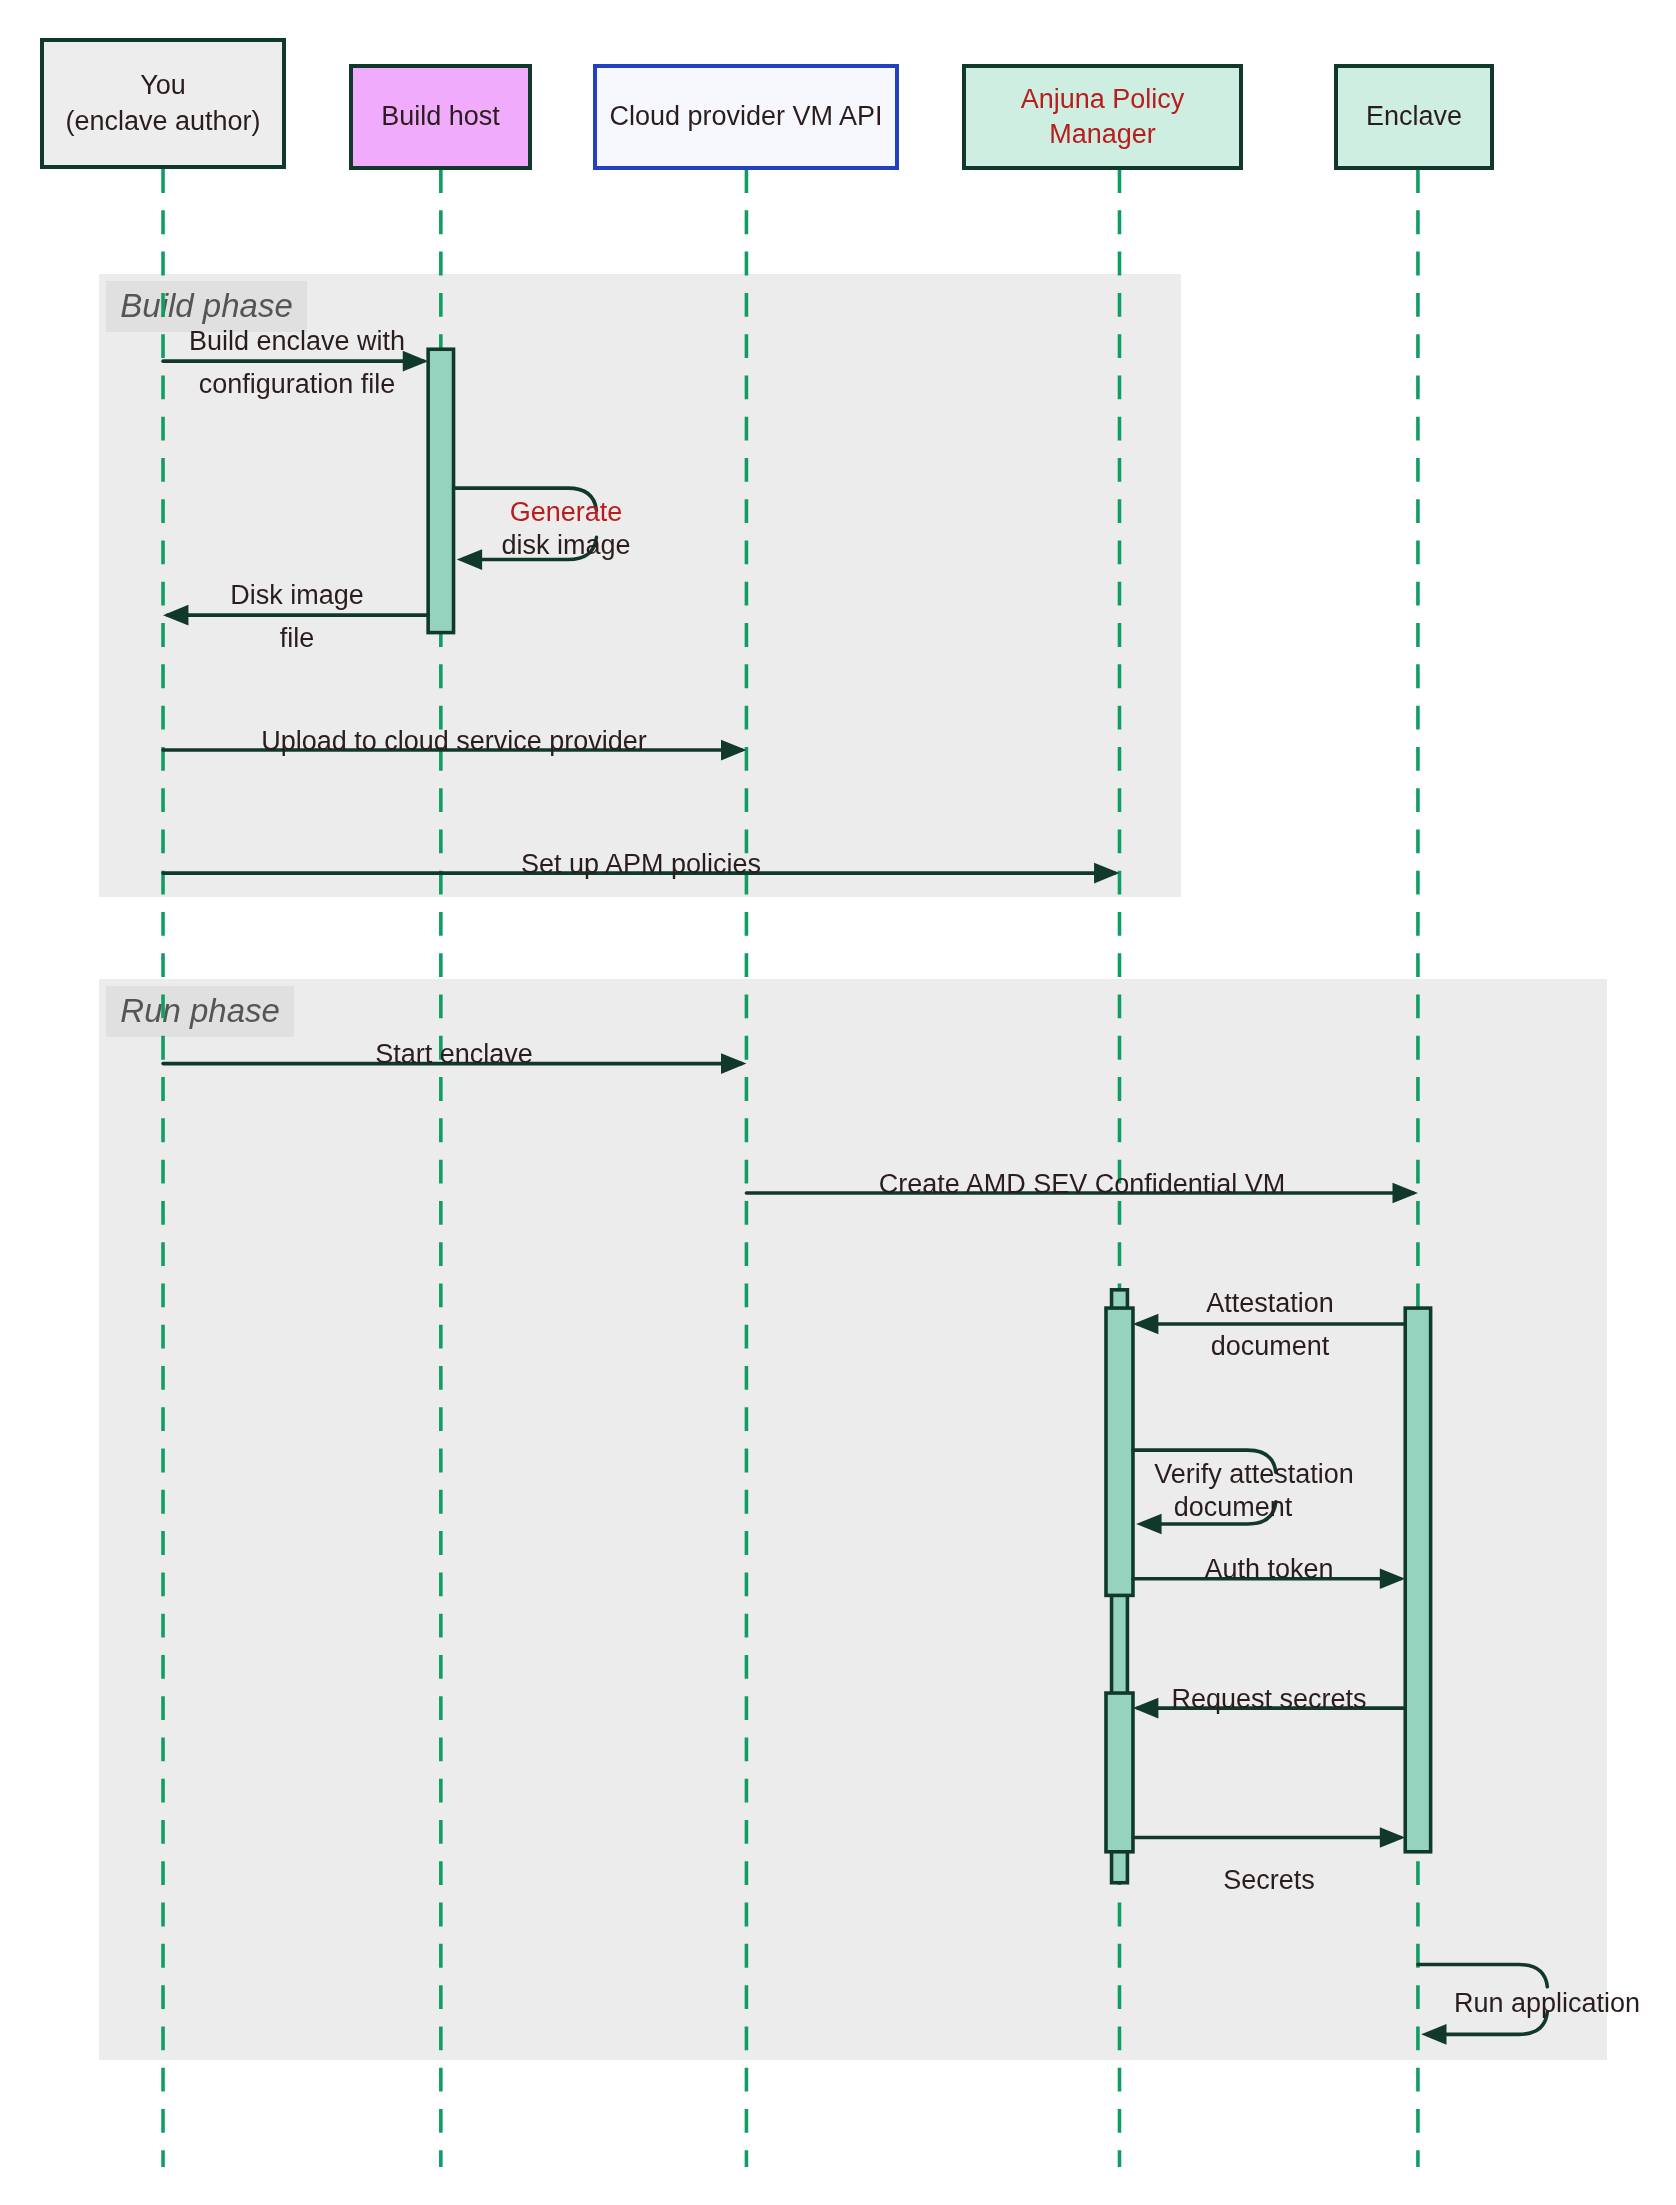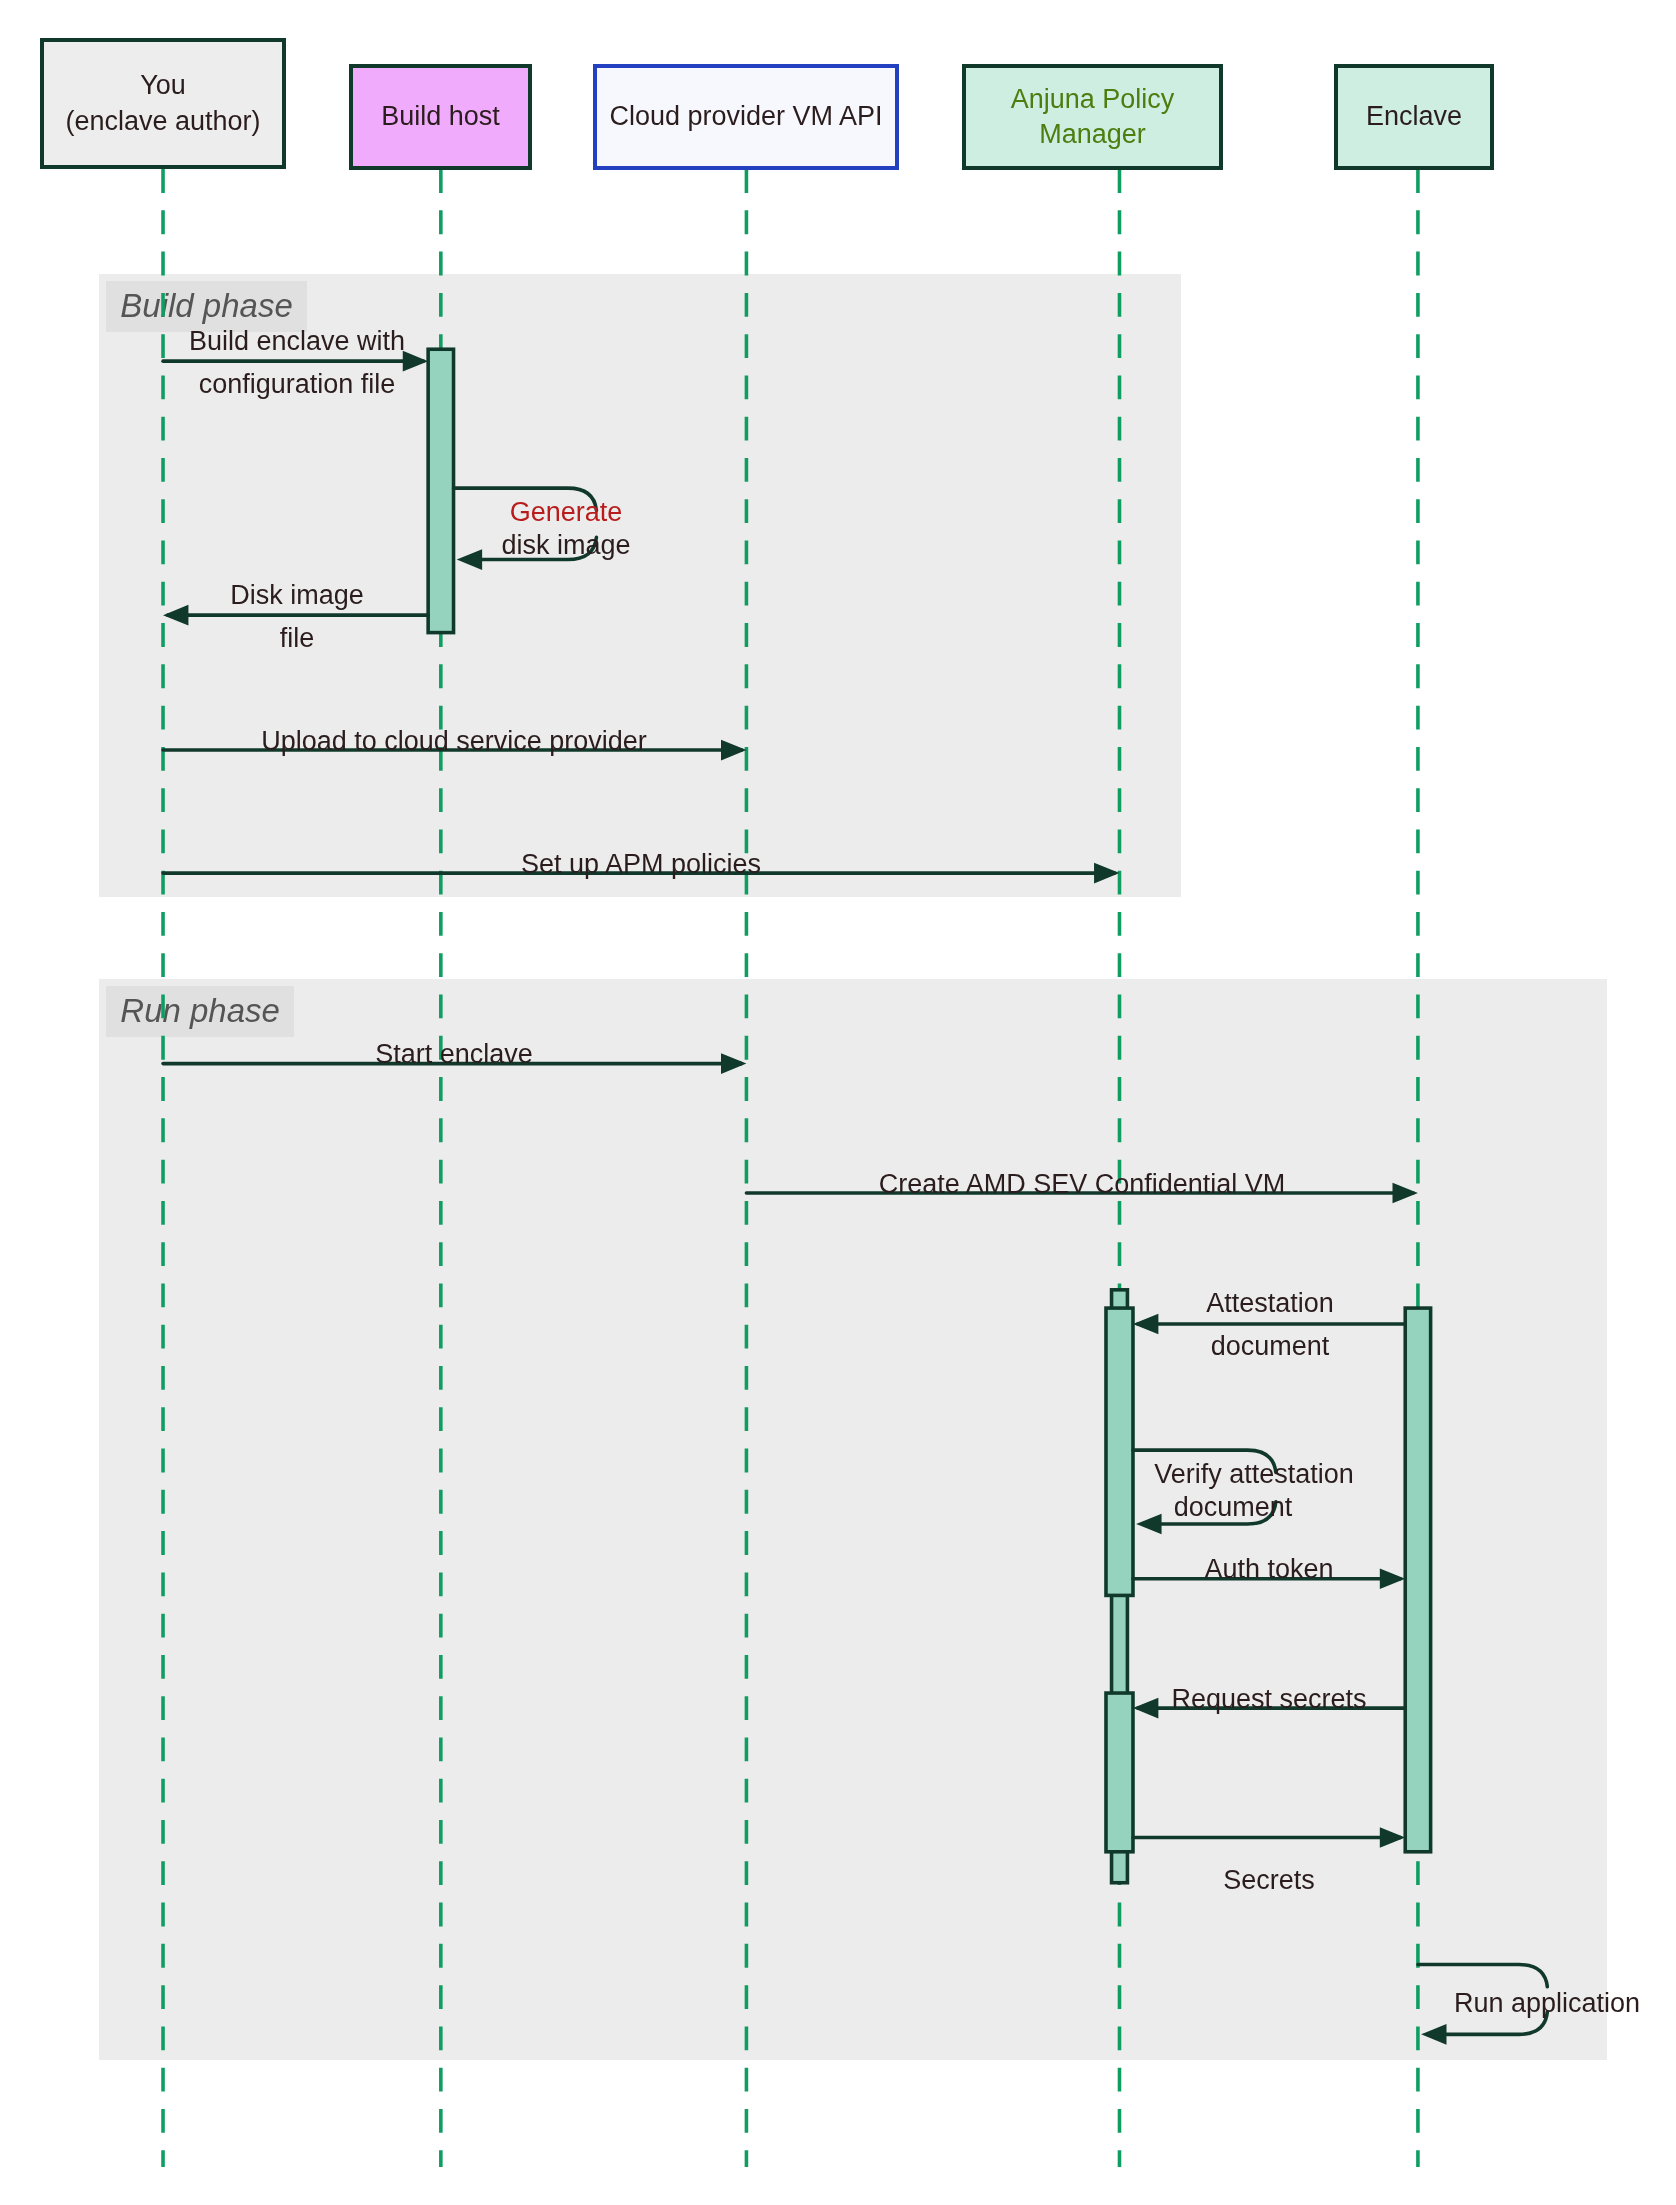--- a/index.html
+++ b/index.html
@@ -96,20 +96,20 @@
     <div class="actor" style="left: 40px; top: 38px; width: 246px; height: 131px; background: rgb(237, 237, 237); border-color: rgb(16, 57, 43); color: rgb(43, 29, 29);">
       <div>You</div>
       <div>(enclave author)</div>
     </div>
     <div class="actor" style="left: 349px; top: 64px; width: 183px; height: 106px; background: #f0abfc; border-color: rgb(16, 57, 43); color: rgb(43, 29, 29);">
       <div>Build host</div>
     </div>
     <div class="actor" style="left: 593px; top: 64px; width: 306px; height: 106px; background: rgb(247, 248, 253); border-color: rgb(35, 64, 192); color: rgb(43, 29, 29);">
       <div>Cloud provider VM API</div>
     </div>
-    <div class="actor" style="left: 962px; top: 64px; width: 261px; height: 106px; background: rgb(205, 238, 225); border-color: rgb(16, 57, 43); color: #4d7c0f;">
+    <div class="actor" style="left: 962px; top: 64px; width: 281px; height: 106px; background: rgb(205, 238, 225); border-color: rgb(16, 57, 43); color: #b91c1c;">
       <div>Anjuna Policy Manager</div>
     </div>
     <div class="actor" style="left: 1334px; top: 64px; width: 160px; height: 106px; background: rgb(205, 238, 225); border-color: rgb(16, 57, 43); color: rgb(43, 29, 29);">
       <div>Enclave</div>
     </div>
   </div>
 
 
 </body></html>

